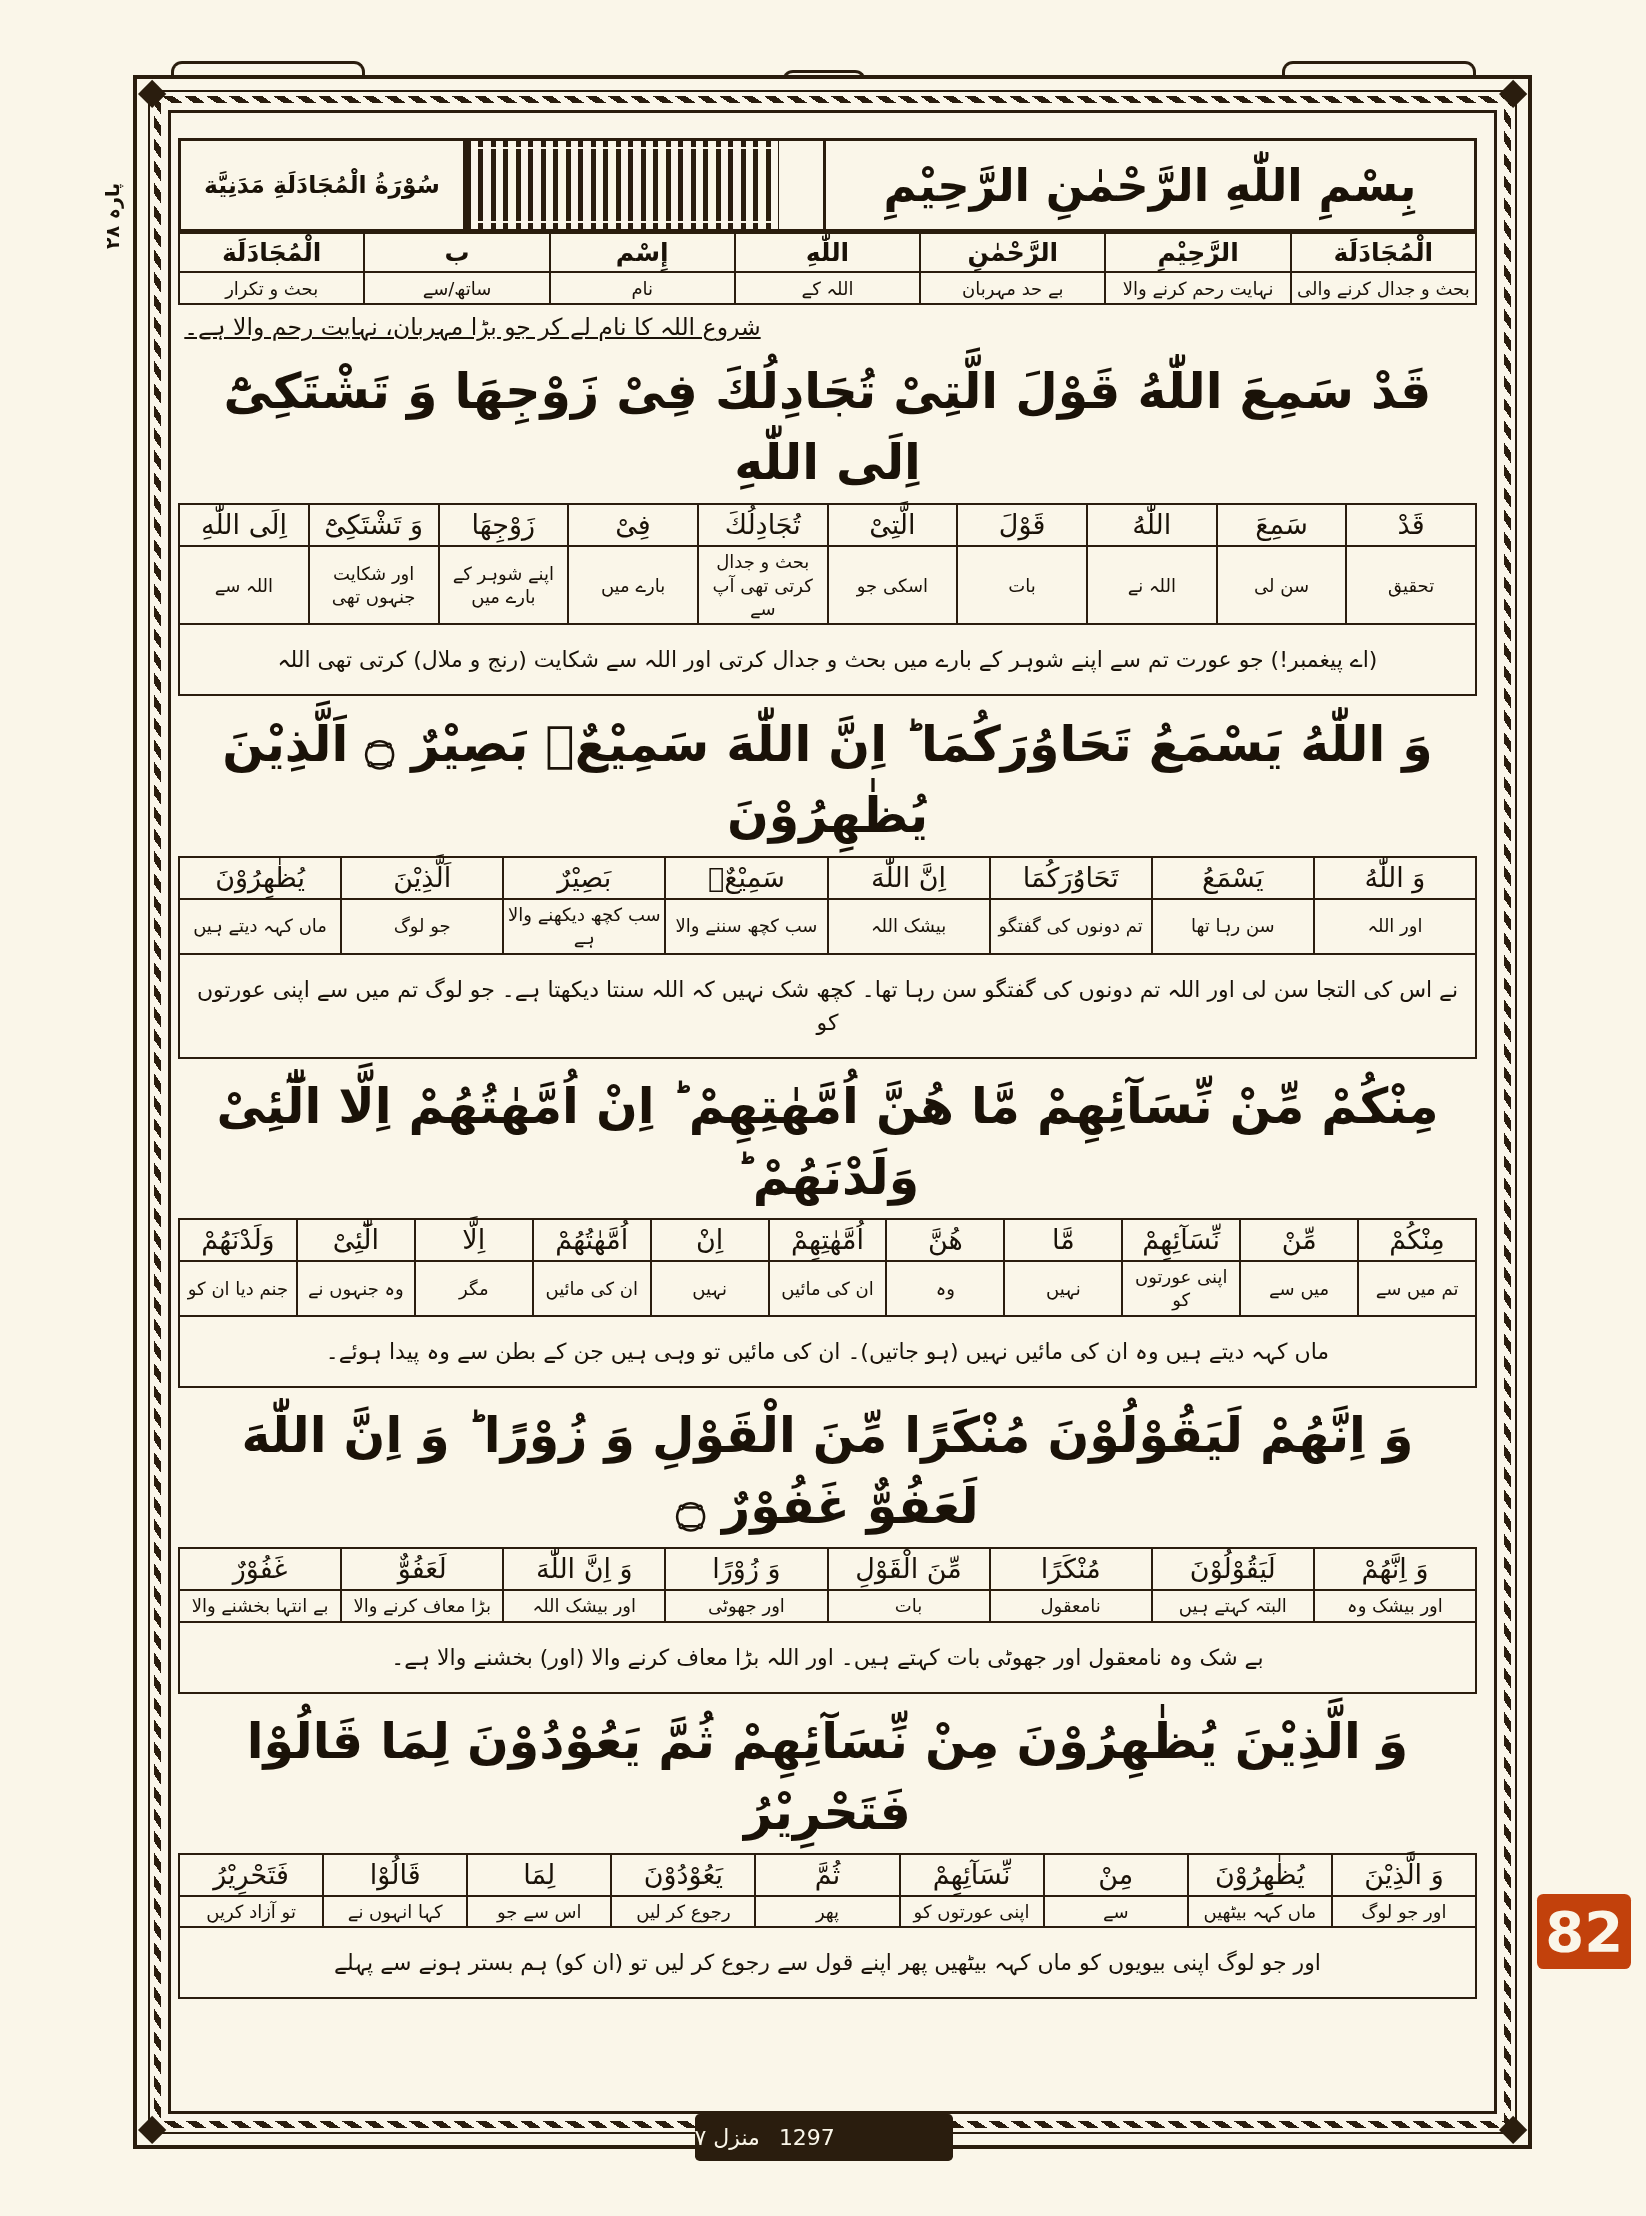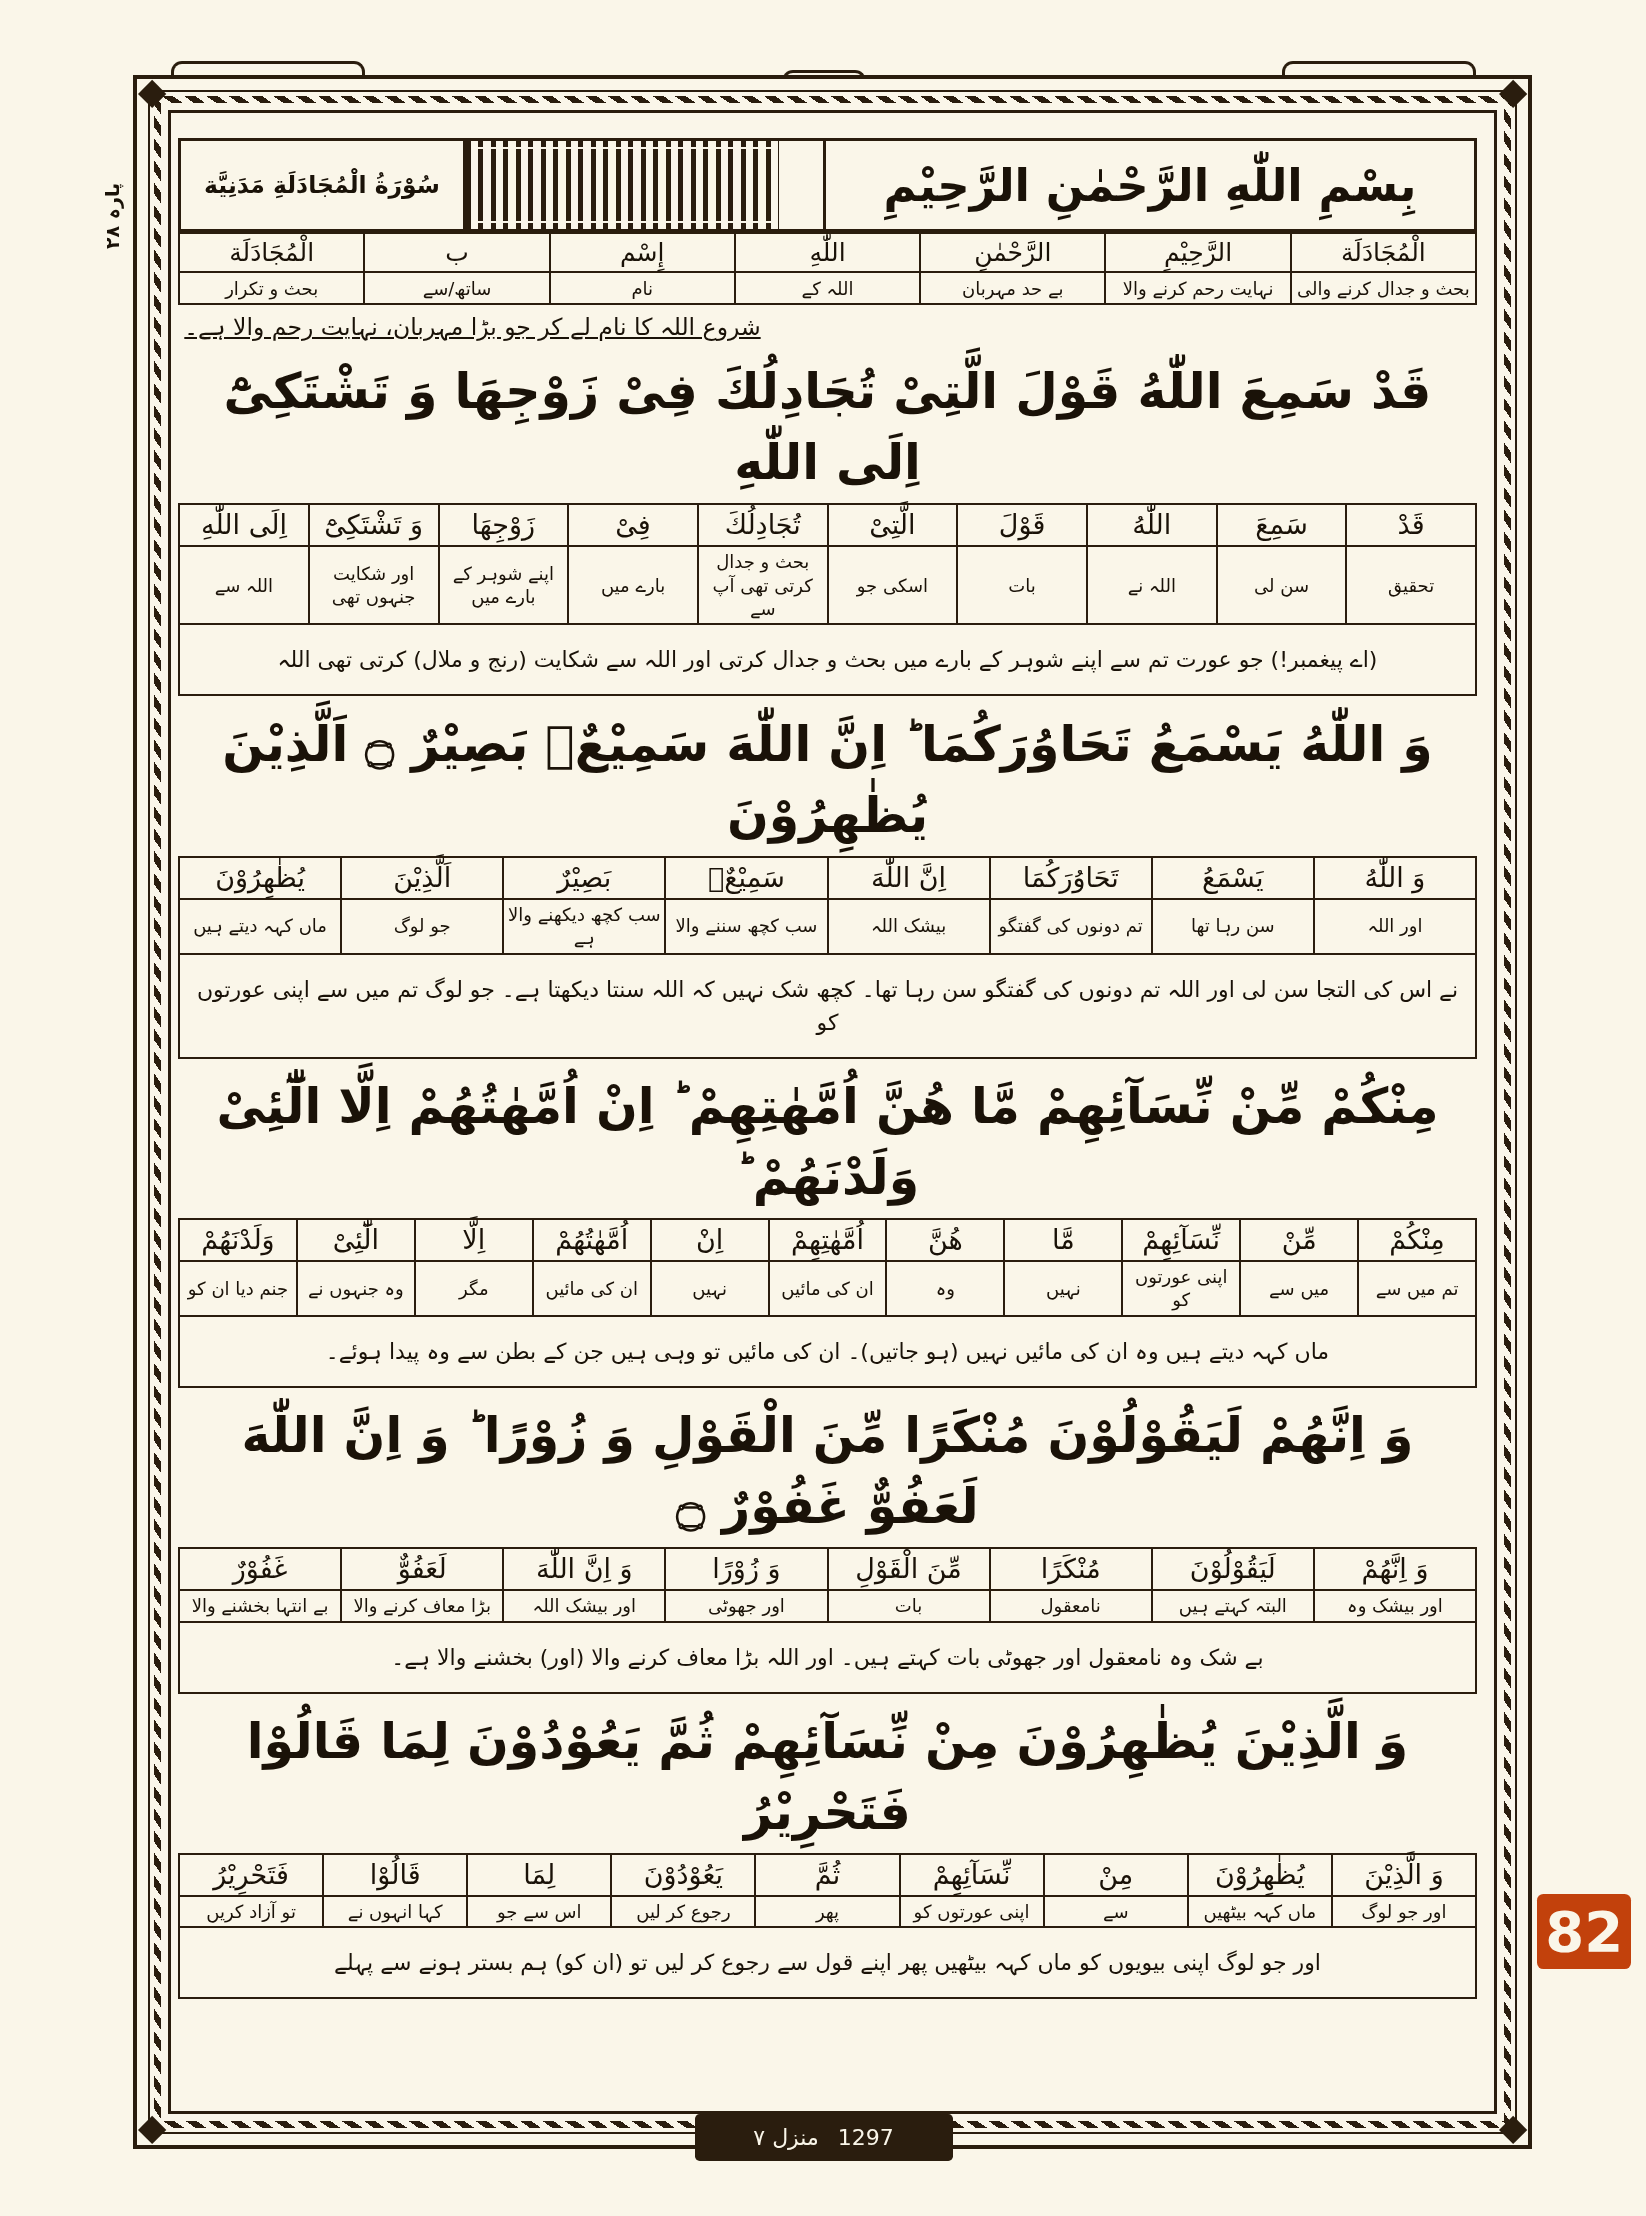--- a/index.html
+++ b/index.html
@@ -33,21 +33,21 @@
       writing-mode:vertical-rl;transform:rotate(180deg);font-size:19px;font-weight:bold;
       display:flex;align-items:center;justify-content:center;text-align:center;line-height:1.2;}
 
   
   .page-badge{position:absolute;right:15.7px;top:1894px;width:94px;height:75px;background:#c2410c;color:#faf6e9;
       display:flex;align-items:center;justify-content:center;font-size:56px;font-weight:bold;
       font-family:"DejaVu Sans", sans-serif;border-radius:6.3px;}
 
   
   .bottom-plate{position:absolute;left:50%;transform:translateX(-50%);bottom:55px;width:258px;height:47px;
-      background:#2a1d0e;color:#faf6e9;display:flex;align-items:center;justify-content:center;gap:19px;
+      background:#2a1d0e;color:#faf6e9;display:flex;align-items:center;justify-content:flex-start;gap:19px;
       font-size:22px;border-radius:4.7px;}
 
   
   .content{position:absolute;left:178px;top:138px;width:1299px;height:1944px;}
 
   
   .basmala-row{display:flex;align-items:stretch;height:88px;border:3.1px solid #2a1d0e;direction:rtl;}
   .basmala-text{flex:1;display:flex;align-items:center;justify-content:center;font-size:45px;font-weight:bold;
       letter-spacing:0.8px;border-left:3.1px solid #2a1d0e;margin-left:44px;}
   .ornament{width:313px;background:
@@ -64,21 +64,21 @@
   .ur{font-size:18px;line-height:1.3;}
 
   .ayah-line{direction:rtl;text-align:center;font-size:49px;font-weight:bold;line-height:1.45;
       padding:7.8px 4.7px 4.7px;border-bottom:0;}
   .translation-line{direction:rtl;text-align:center;font-size:22px;line-height:1.5;padding:18px 11px;
       border:2.3px solid #2a1d0e;border-top:0;}
   .block{margin-bottom:4.7px;}
   .plain-line{direction:rtl;text-align:left;font-size:23.5px;padding:7.8px 6.3px;text-decoration:underline;}
 
   
-  .hdr-ar{font-size:25px;font-weight:normal;margin-left:14px;}
+  .hdr-ar{font-size:25px;font-weight:bold;margin-left:14px;}
   .hdr-ur{font-size:18px;}
 </style>
 </head>
 <body>
 
 <div class="page">
 
   <div class="tab tab-left">
     <span>المُجَادَلَة ٥٨</span>
   </div>

